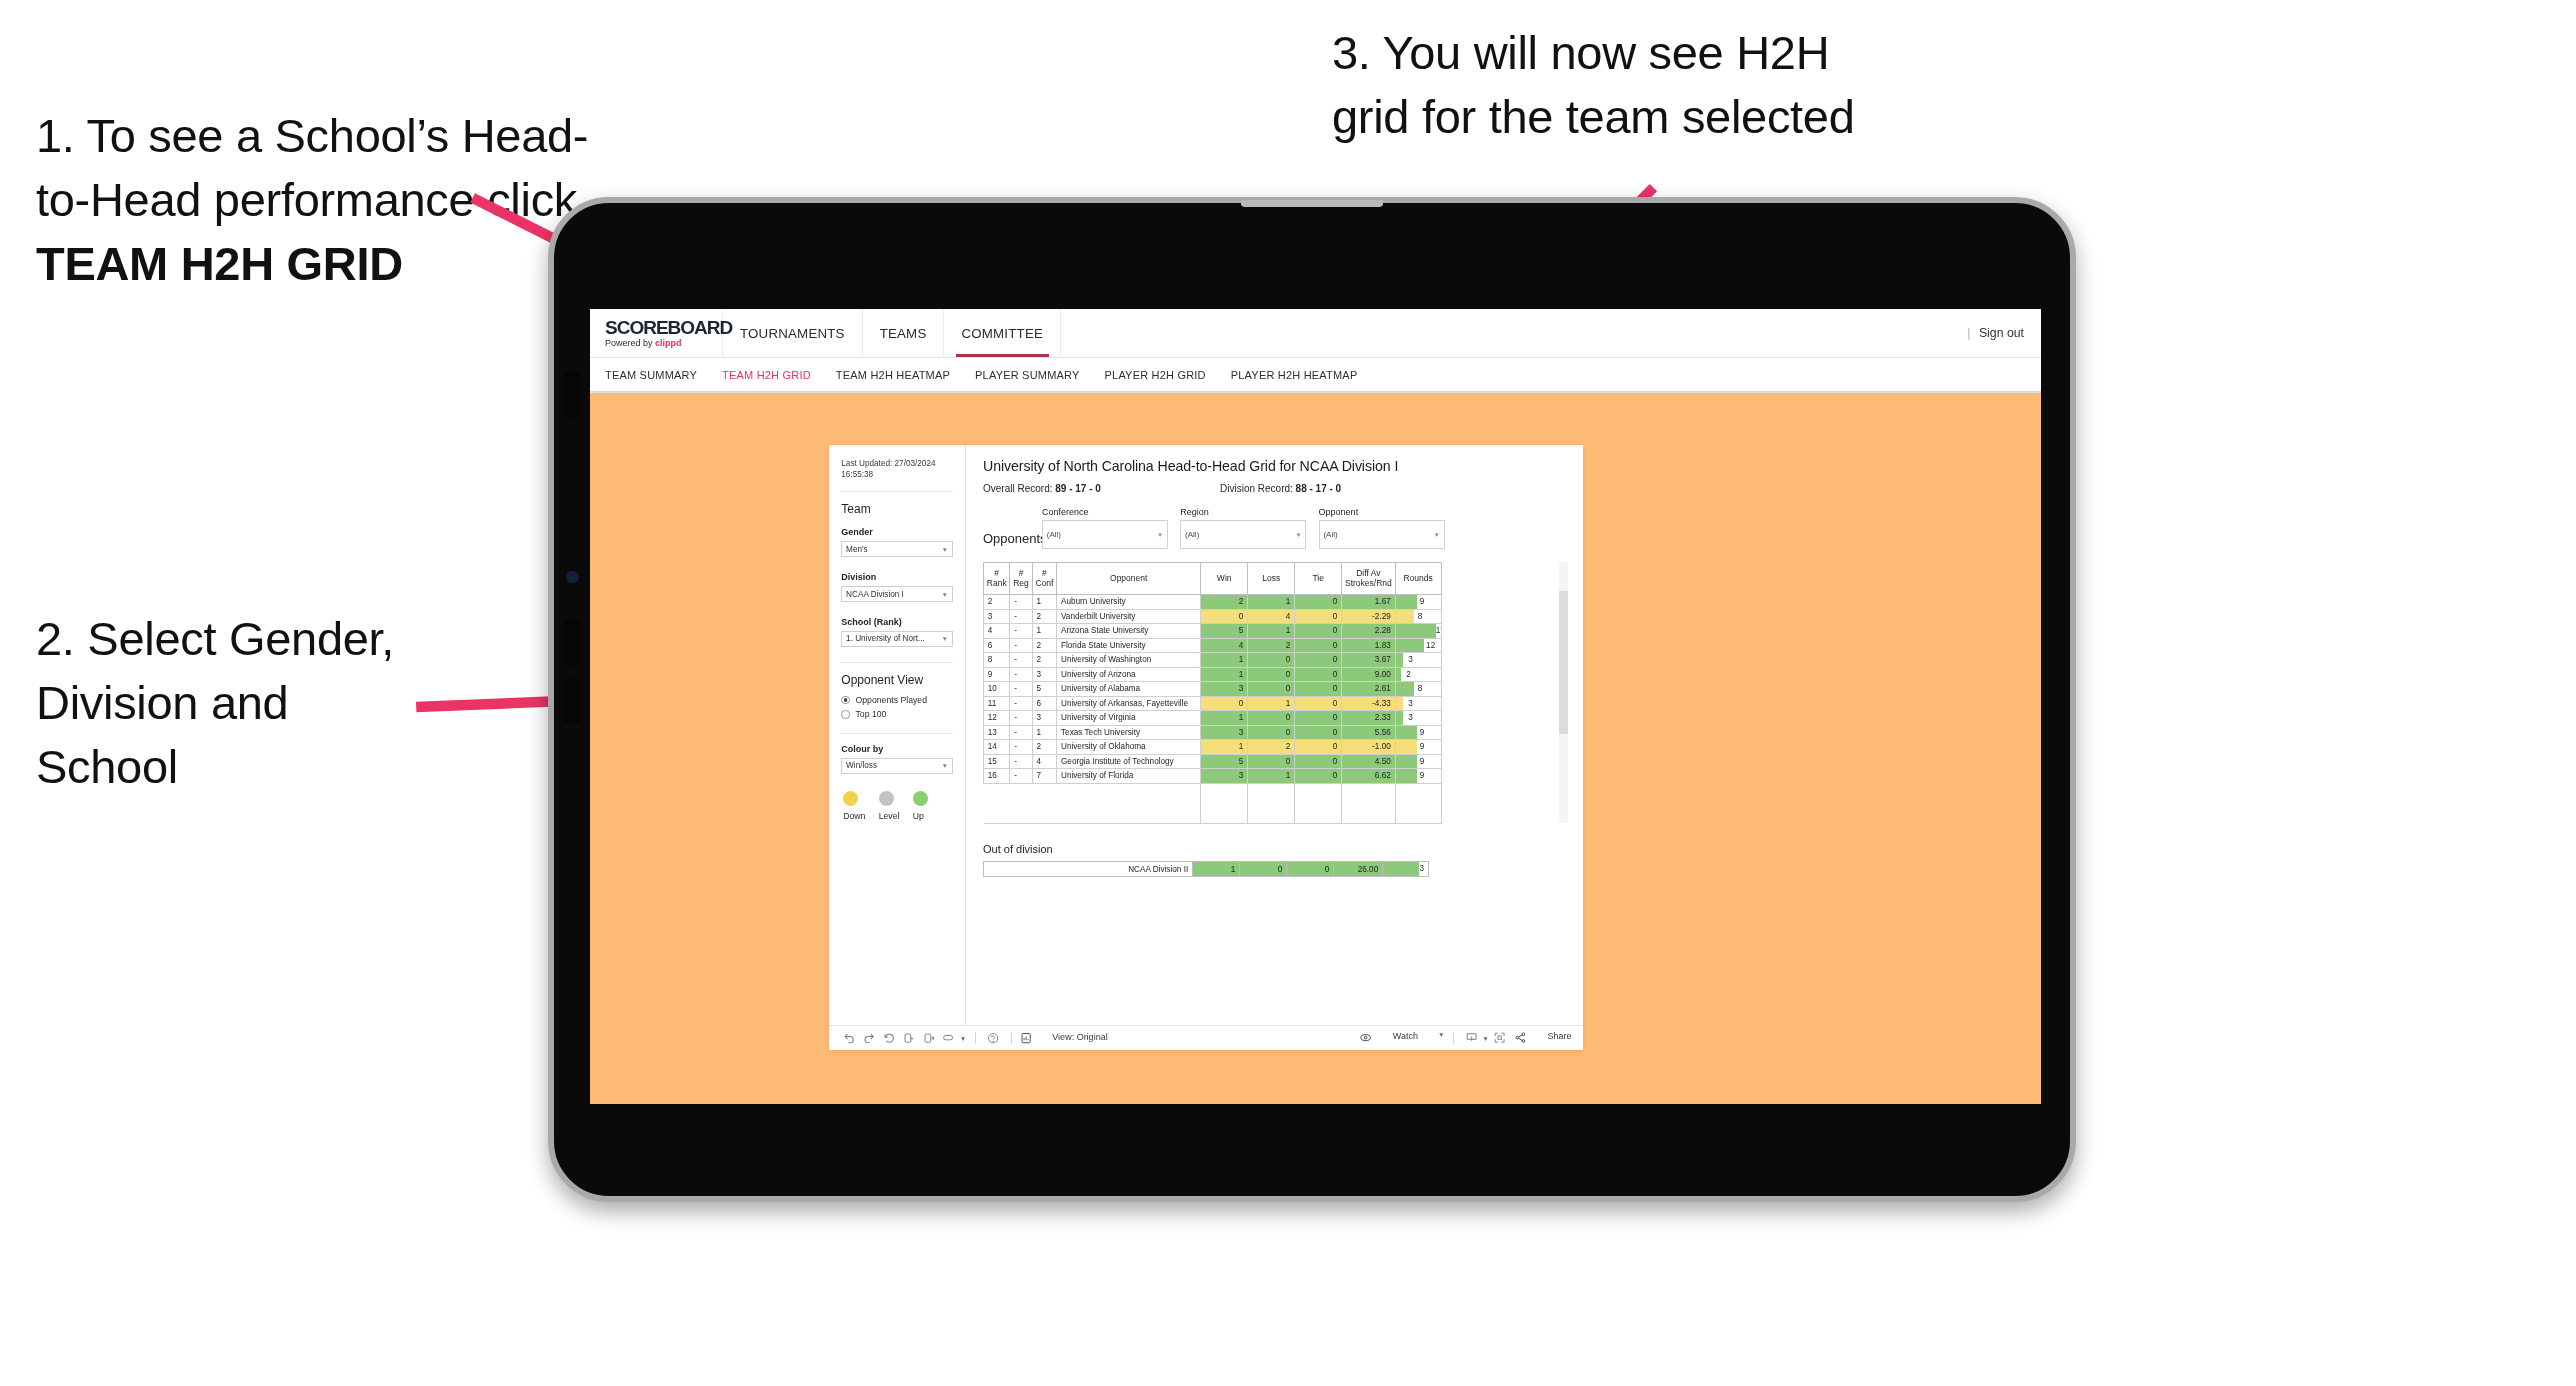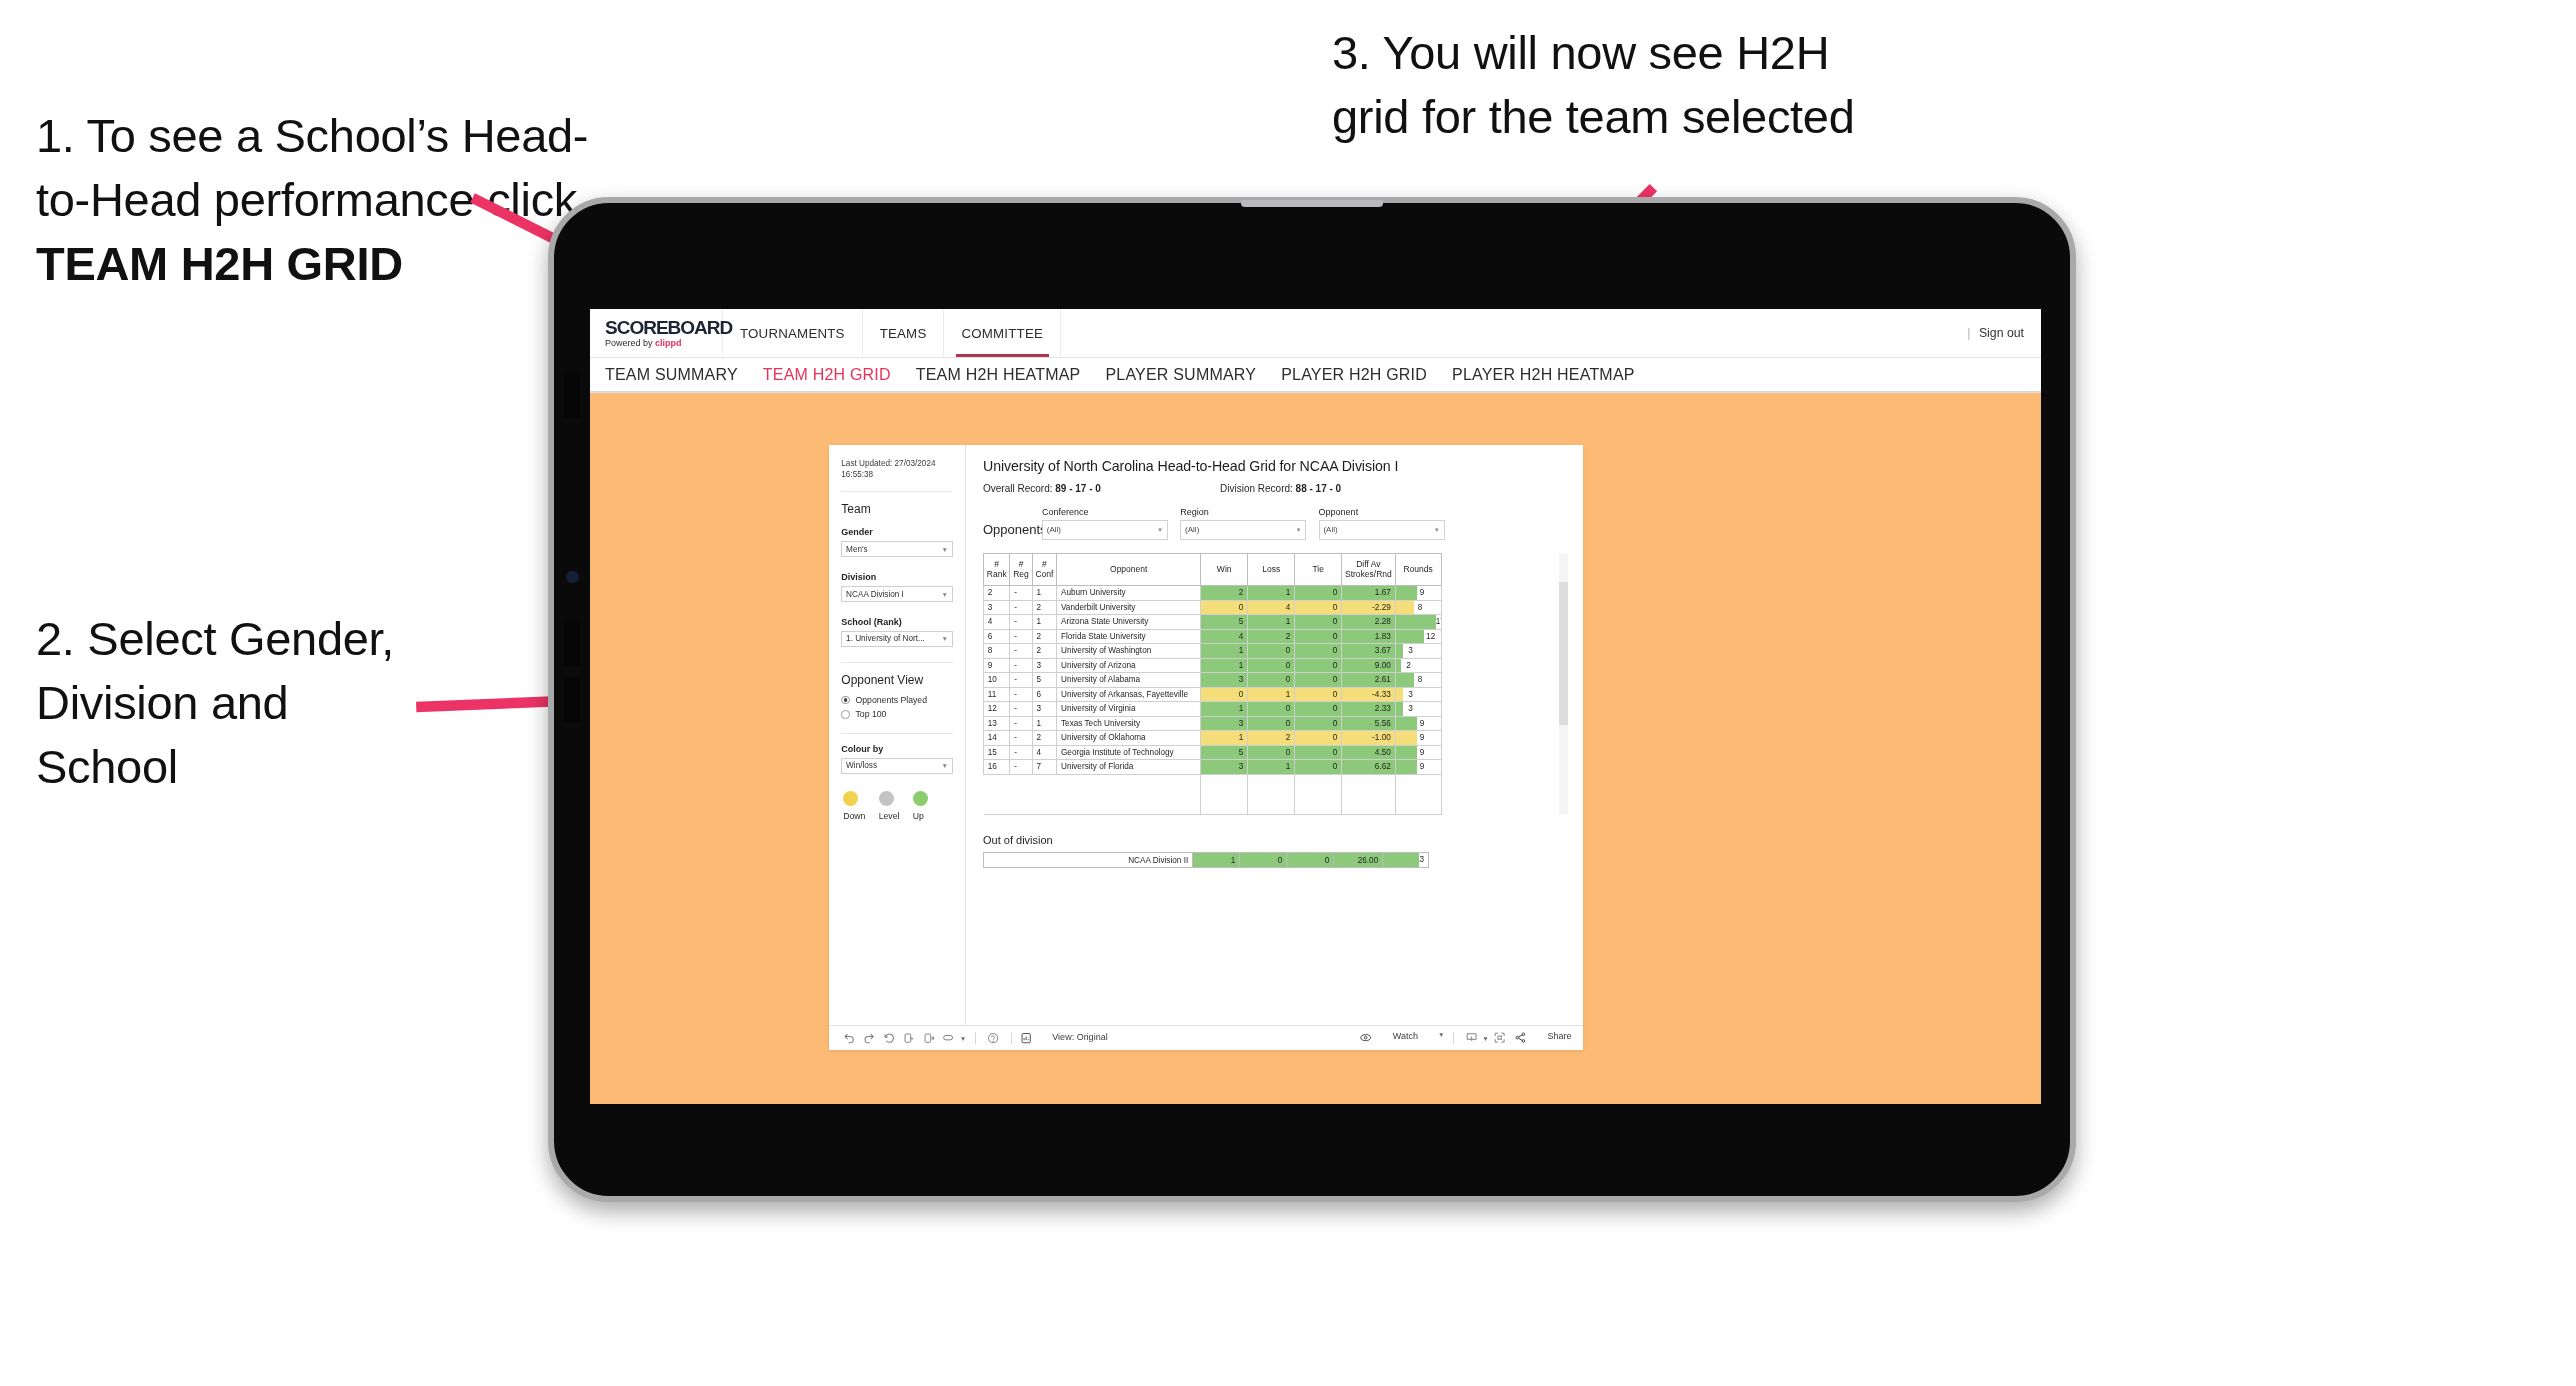--- a/index.html
+++ b/index.html
@@ -98,21 +98,21 @@
   #topbar-right .divider { color: #b5b5b5; }
 
   
   #subnav {
     height: 34px; background: #ffffff;
     display: flex; align-items: center; padding-left: 15px; gap: 25px;
     border-bottom: 0.9px solid #d8d8d8;
     box-shadow: 0 0.9px 1.9px rgba(0,0,0,0.05);
   }
   .subnav-item {
-    font-size: 16px; color: #2d2d2d; letter-spacing: 0.2px; cursor: pointer;
+    font-size: 11px; color: #2d2d2d; letter-spacing: 0.2px; cursor: pointer;
   }
   .subnav-item.active { color: #e8325c; }
 
   
   #workspace {
     position: absolute; left: 0; right: 0; top: 84px; bottom: 0;
     background: #fdba74;
   }
   #viz-card {
     position: absolute; left: 239px; top: 52px;
@@ -168,21 +168,21 @@
   #records { display: flex; font-size: 10px; color: #262626; margin-bottom: 13.3px; }
   #records .rec1 { width: 237px; }
   #records .rec-val { font-weight: bold; }
 
   
   #oppfilters { display: flex; align-items: flex-end; margin-bottom: 13.3px; }
   #opp-label { font-size: 13px; color: #262626; width: 59px; padding-bottom: 2.8px; }
   .ofgroup { margin-right: 12.3px; }
   .ofgroup .oflabel { font-size: 9px; color: #1f1f1f; margin-bottom: 2.8px; }
   .ofselect {
-    height: 20px; border: 0.9px solid #d2d2d2; background: #fff;
+    height: 29px; border: 0.9px solid #d2d2d2; background: #fff;
     display: flex; align-items: center; justify-content: space-between;
     padding: 0 3.8px; font-size: 8px; color: #4a4a4a; cursor: pointer;
   }
   .ofselect .caret { font-size: 6.2px; color: #8e8e8e; }
   #of-conf  .ofselect { width: 126px; }
   #of-reg   .ofselect { width: 126px; }
   #of-opp   .ofselect { width: 126px; }
 
   
   #tablewrap { position: relative; }

